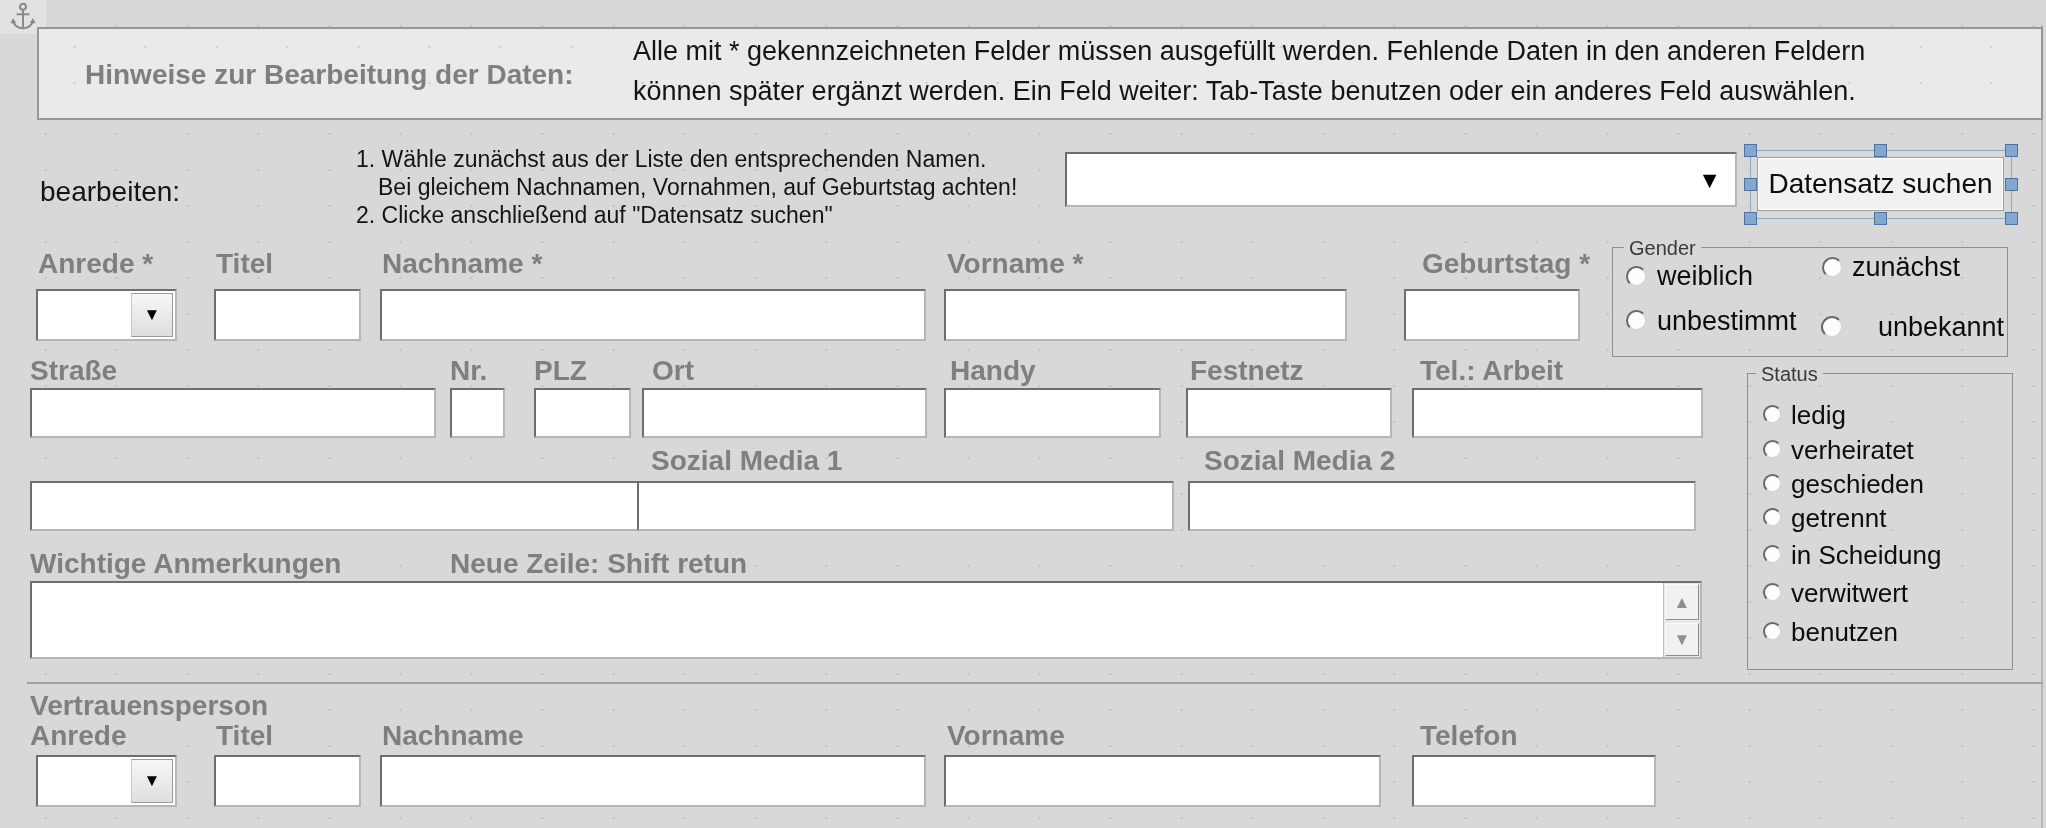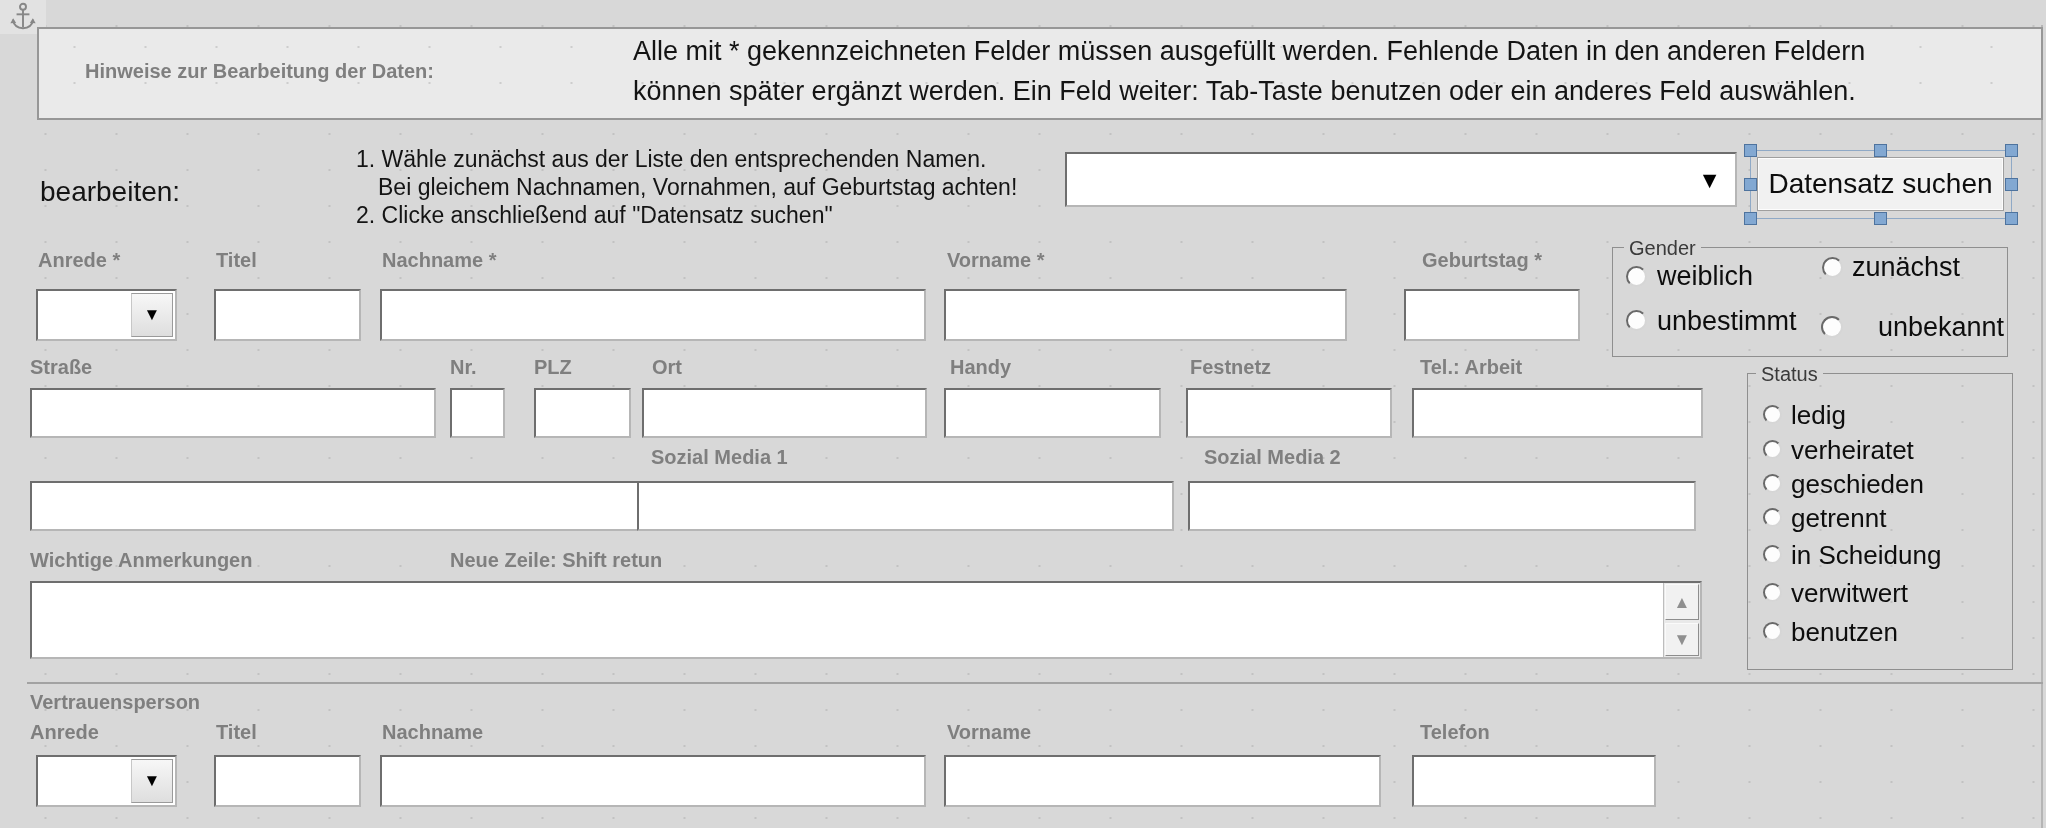--- a/index.html
+++ b/index.html
@@ -4,21 +4,21 @@
 <style>
   html,body{margin:0;padding:0;}
   body{font-family:"Liberation Sans","DejaVu Sans",sans-serif;background:#d8d8d8;}
   #canvas{
     position:relative;width:2046px;height:828px;overflow:hidden;
     background-color:#d8d8d8;
     background-image:radial-gradient(#c2c2c2 1.2px, transparent 1.6px);
     background-size:71px 36px;background-position:10px 8px;
   }
   .abs{position:absolute;}
-  .lbl{position:absolute;font-weight:bold;color:#7f7f7f;font-size:20px;line-height:1.1;white-space:nowrap;}
+  .lbl{position:absolute;font-weight:bold;color:#7f7f7f;font-size:28px;line-height:1.1;white-space:nowrap;}
   .txt{position:absolute;color:#141414;font-size:27px;line-height:1.1;white-space:nowrap;}
   .small{font-size:23px;}
   .field{
     position:absolute;background:#fff;box-sizing:border-box;
     border-top:2px solid #6e6e6e;border-left:2px solid #6e6e6e;
     border-bottom:2px solid #b6b6b6;border-right:2px solid #b6b6b6;
     font-family:inherit;font-size:26px;color:#111;padding:2px 8px;outline:none;
   }
   input.field{padding:0 8px;}
   .combo{padding:0;}

